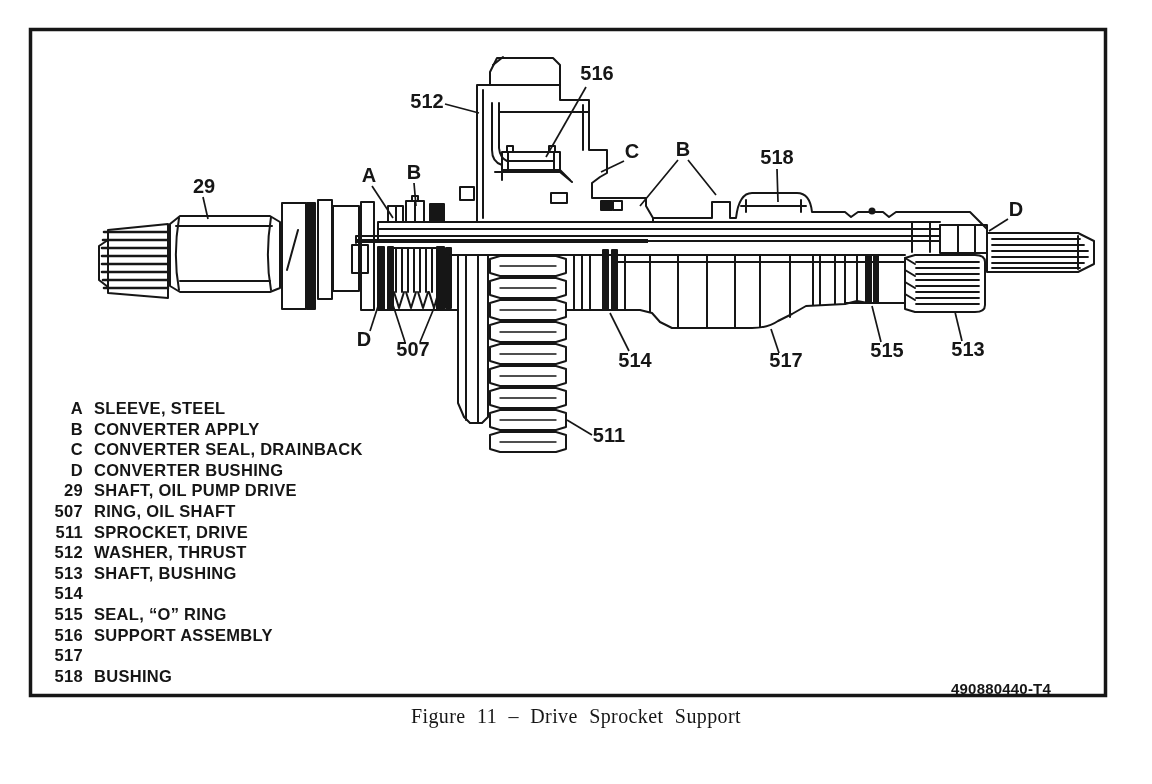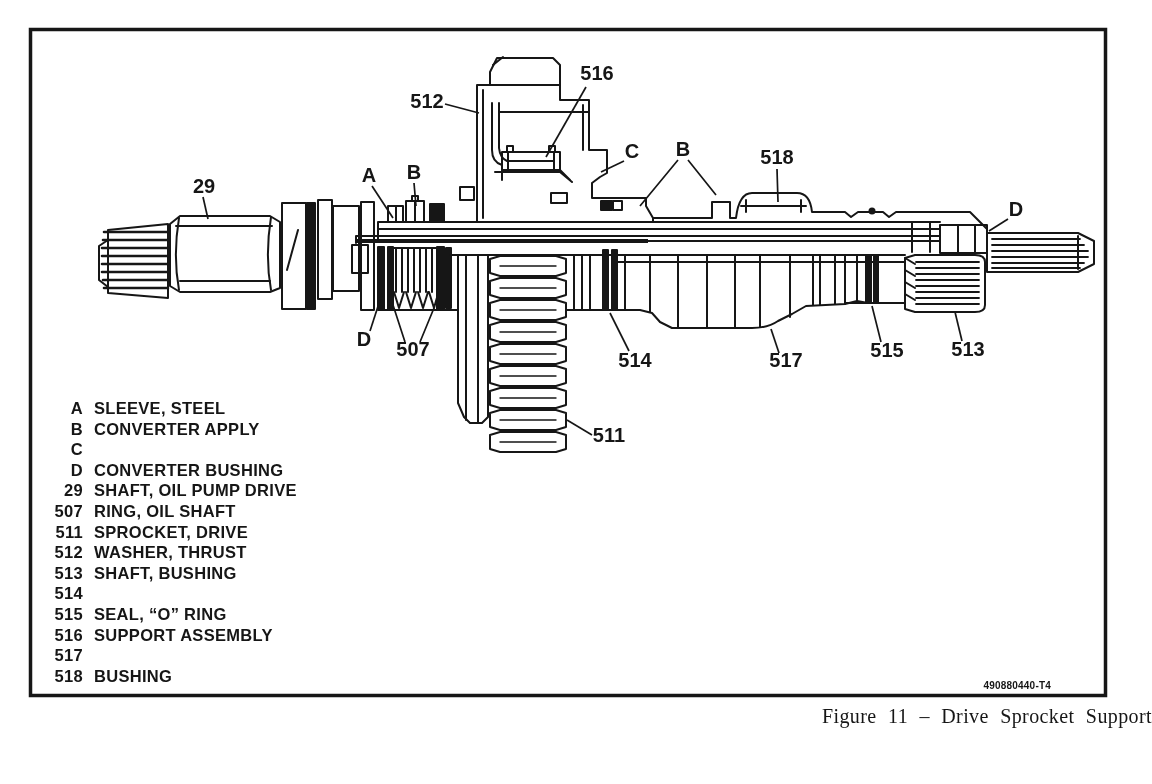--- a/index.html
+++ b/index.html
@@ -14,24 +14,24 @@
   }
   .legend{
     position:absolute;left:47px;top:398px;
     font-size:16.5px;font-weight:bold;letter-spacing:.3px;line-height:20.6px;
     white-space:nowrap;
   }
   .legend-row{display:flex;}
   .legend-key{display:inline-block;width:36px;text-align:right;margin-right:11px;}
   .ref-code{
     position:absolute;right:101px;top:680px;
-    font-size:10px;font-weight:bold;letter-spacing:.2px;text-align:right;
+    font-size:15px;font-weight:bold;letter-spacing:.2px;text-align:right;
   }
   .caption{
-    position:absolute;left:0;right:0;top:705px;text-align:right;
+    position:absolute;left:0;right:0;top:705px;text-align:center;
     font-family:"Liberation Serif",serif;font-size:20px;word-spacing:6px;letter-spacing:.4px;
   }
 </style>
 </head>
 <body>
 
 <div class="page">
 
   <svg width="1152" height="784" viewBox="0 0 1152 784">
 
@@ -202,20 +202,21 @@
     <div class="legend-row">
         <span class="legend-key">A</span>
         <span>SLEEVE, STEEL</span>
       </div>
     <div class="legend-row">
         <span class="legend-key">B</span>
         <span>CONVERTER APPLY</span>
       </div>
     <div class="legend-row">
         <span class="legend-key">C</span>
+        <span>CONVERTER SEAL, DRAINBACK</span>
       </div>
     <div class="legend-row">
         <span class="legend-key">D</span>
         <span>CONVERTER BUSHING</span>
       </div>
     <div class="legend-row">
         <span class="legend-key">29</span>
         <span>SHAFT, OIL PUMP DRIVE</span>
       </div>
     <div class="legend-row">

